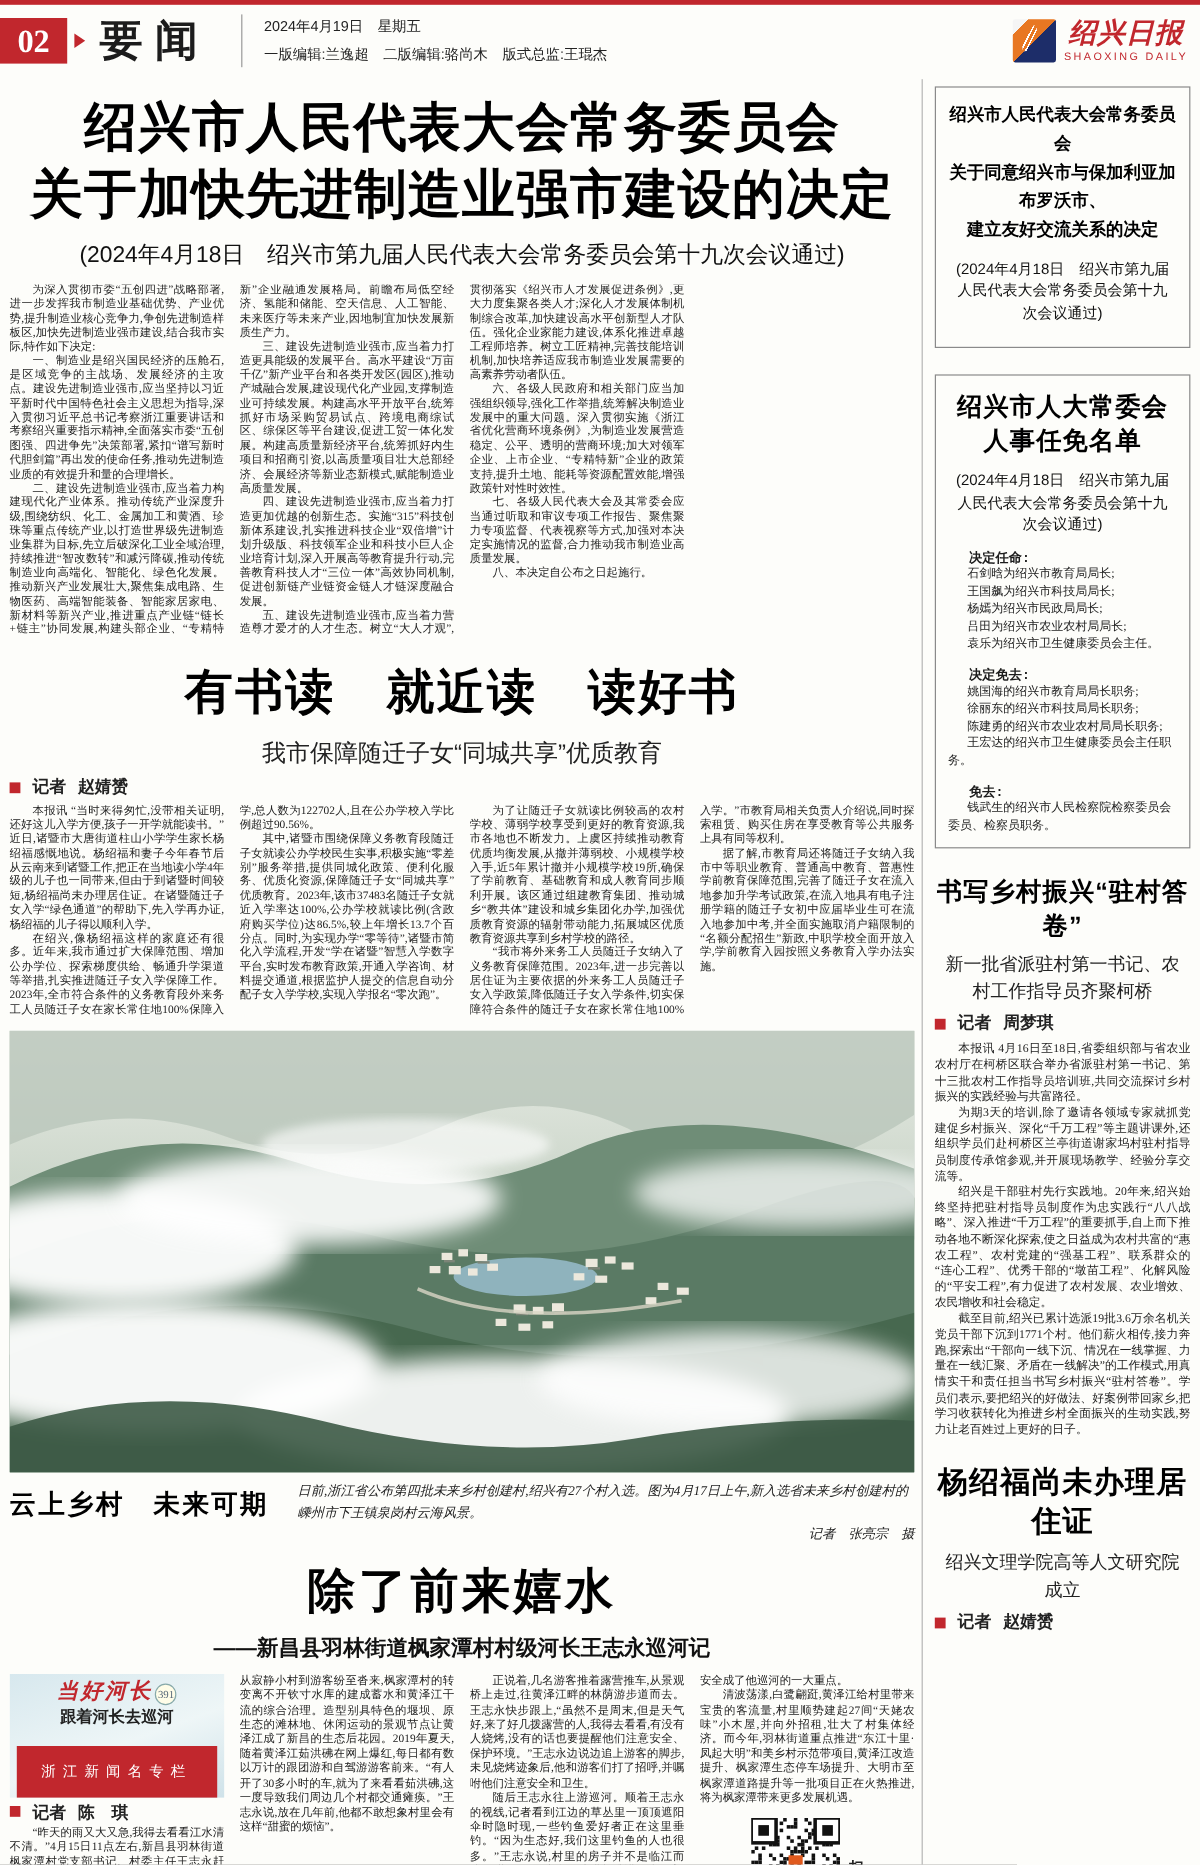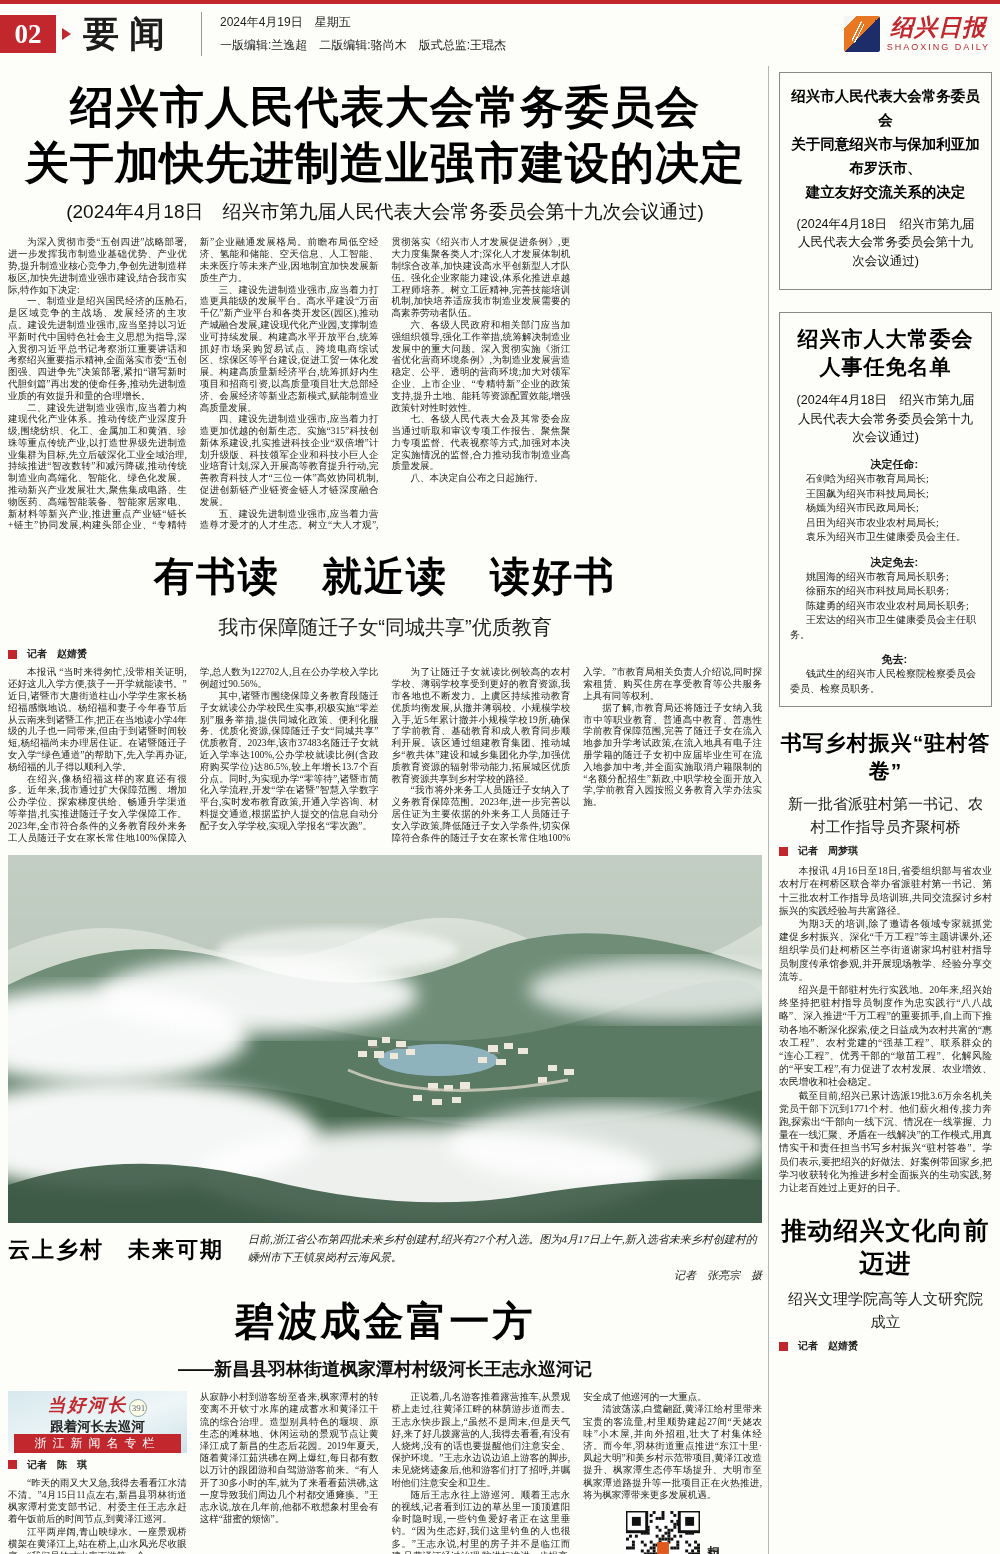--- a/index.html
+++ b/index.html
@@ -23,21 +23,21 @@
 
   
   .content { display:flex; }
   .main { width:768px; padding:0 6px 0 8px; }
   .sidebar { width:232px; border-left:1px solid #b5b5b5; padding:6px 8px 0 10px; }
 
   
   .h-sans { font-family:"Liberation Sans","DejaVu Sans",sans-serif; font-weight:900; color:#000; }
   .big-title { text-align:center; font-size:44px; line-height:1.22; letter-spacing:1px; margin-top:14px; }
   .big-sub { text-align:center; font-size:19px; font-family:"Liberation Sans",sans-serif; margin:10px 0 12px; color:#111; }
-  .byline { display:flex; align-items:center; gap:10px; font-family:"Liberation Sans",sans-serif; font-size:10px; font-weight:bold; color:#222; margin:6px 0; }
+  .byline { display:flex; align-items:center; gap:10px; font-family:"Liberation Sans",sans-serif; font-size:14px; font-weight:bold; color:#222; margin:6px 0; }
   .redsq { width:9px; height:9px; background:#c1272d; display:inline-block; }
 
   
   .cols4 { column-count:4; column-gap:13px; column-fill:auto; text-align:justify; font-size:9.5px; line-height:11.8px; overflow:hidden; color:#222; }
   .cols4 p { text-indent:2em; }
   .decision-body { height:300px; }
   .edu-body { height:180px; margin-top:2px; }
 
   
   .edu-title { text-align:center; font-size:40px; margin-top:12px; letter-spacing:2px; }
@@ -56,34 +56,34 @@
   .river-cols { display:flex; gap:13px; height:214px; overflow:hidden; }
   .river-col { flex:1; text-align:justify; font-size:9.5px; line-height:12.2px; color:#222; overflow:hidden; }
   .river-col p { text-indent:2em; }
   .river-col.cont p:first-child { text-indent:0; }
 
   .hz-logo { background:linear-gradient(160deg,#d7e8ee 0%,#eef6f7 55%,#cfe2e9 100%); padding:8px 6px 0; position:relative; }
   .hz-logo-line { display:flex; align-items:baseline; justify-content:center; gap:2px; }
   .hz-logo-cn { color:#c1272d; font-size:18px; font-weight:900; font-style:italic; font-family:"Liberation Serif",serif; letter-spacing:2px; }
   .hz-badge { font-size:9px; border:1px solid #8aa; border-radius:50%; width:18px; height:18px; display:inline-flex; align-items:center; justify-content:center; color:#567; background:#fffde8; }
   .hz-tag { text-align:center; font-size:13.5px; font-weight:900; font-family:"Liberation Sans",sans-serif; margin-top:4px; }
-  .hz-banner { background:#c1272d; color:#fff; font-family:"Liberation Sans",sans-serif; font-size:12px; letter-spacing:6px; text-align:center; padding:3px 0; margin-top:1px; }
+  .hz-banner { background:#c1272d; color:#fff; font-family:"Liberation Sans",sans-serif; font-size:12px; letter-spacing:6px; text-align:center; padding:15px 0; margin-top:18px; }
 
   .qr-row { display:flex; justify-content:center; align-items:center; gap:8px; margin-top:10px; }
   .qr-label { writing-mode:vertical-rl; font-family:"Liberation Sans",sans-serif; font-weight:bold; font-size:12px; letter-spacing:4px; }
 
   
   .sbox { border:1px solid #8a8a8a; padding:12px 10px 10px; margin-bottom:22px; }
   .sbox1-title { text-align:center; font-size:14.5px; line-height:1.65; }
   .sbox-sub { text-align:center; font-size:12.5px; font-family:"Liberation Sans",sans-serif; margin:10px 4px 8px; line-height:1.5; color:#111; }
   .sbox-body { font-size:9.8px; line-height:13.5px; text-align:justify; color:#222; }
   .sbox-body p { text-indent:2em; }
   .sbox2-title { text-align:center; font-size:21px; letter-spacing:1px; }
   .person-sec { margin-top:10px; }
-  .person-head { font-family:Liberation Sans, sans-serif; font-weight:bold; font-size:11px; text-indent:1.6em;text-align:center; }
+  .person-head { font-family:Liberation Mono, monospace; font-weight:bold; font-size:11px; text-indent:1.6em; }
   .person-list p { font-size:10px; line-height:14.5px; text-indent:1.6em; color:#222; }
 
   .sart-title { text-align:center; font-size:21px; letter-spacing:1px; margin-top:4px; }
   .sart-title2 { text-align:center; font-size:25px; letter-spacing:1px; }
   .sart-sub { font-size:15px; font-family:"Liberation Sans",sans-serif; color:#222; line-height:1.5; margin:8px 2px 6px; text-align:center; }
   .sart-body { font-size:9.8px; line-height:13.2px; text-align:justify; color:#222; overflow:hidden; }
   .sart-body p { text-indent:2em; }
 </style>
 </head>
 <body>
@@ -215,21 +215,21 @@
 
       <div class="caption-row">
         <div class="h-sans caption-title">云上乡村　未来可期</div>
         <div class="caption-text">
           <span>日前,浙江省公布第四批未来乡村创建村,绍兴有27个村入选。图为4月17日上午,新入选省未来乡村创建村的嵊州市下王镇泉岗村云海风景。</span>
           <div class="caption-credit">记者　张亮宗　摄</div>
         </div>
       </div>
 
       <div>
-        <div class="h-sans river-title">碧波成金富一方</div>
+        <div class="h-sans river-title">除了前来嬉水</div>
         <div class="river-sub">——新昌县羽林街道枫家潭村村级河长王志永巡河记</div>
         <div class="river-cols">
           <div class="river-col">
             <div class="hz-logo">
               <div class="hz-logo-line">
                 <span class="hz-logo-cn">当好河长</span>
                 <span class="hz-badge">391</span>
               </div>
               <div class="hz-tag">跟着河长去巡河</div>
               <div class="hz-banner">浙江新闻名专栏</div>
@@ -472,21 +472,21 @@
         </div>
         <div class="sart-body">
             <p>本报讯 4月16日至18日,省委组织部与省农业农村厅在柯桥区联合举办省派驻村第一书记、第十三批农村工作指导员培训班,共同交流探讨乡村振兴的实践经验与共富路径。</p>
             <p>为期3天的培训,除了邀请各领域专家就抓党建促乡村振兴、深化“千万工程”等主题讲课外,还组织学员们赴柯桥区兰亭街道谢家坞村驻村指导员制度传承馆参观,并开展现场教学、经验分享交流等。</p>
             <p>绍兴是干部驻村先行实践地。20年来,绍兴始终坚持把驻村指导员制度作为忠实践行“八八战略”、深入推进“千万工程”的重要抓手,自上而下推动各地不断深化探索,使之日益成为农村共富的“惠农工程”、农村党建的“强基工程”、联系群众的“连心工程”、优秀干部的“墩苗工程”、化解风险的“平安工程”,有力促进了农村发展、农业增效、农民增收和社会稳定。</p>
             <p>截至目前,绍兴已累计选派19批3.6万余名机关党员干部下沉到1771个村。他们薪火相传,接力奔跑,探索出“干部向一线下沉、情况在一线掌握、力量在一线汇聚、矛盾在一线解决”的工作模式,用真情实干和责任担当书写乡村振兴“驻村答卷”。学员们表示,要把绍兴的好做法、好案例带回家乡,把学习收获转化为推进乡村全面振兴的生动实践,努力让老百姓过上更好的日子。</p>
           </div>
       </div>
 
       <div>
-        <div class="h-sans sart-title2">推动绍兴文化向前迈进</div>
+        <div class="h-sans sart-title2">杨绍福尚未办理居住证</div>
         <div class="sart-sub">绍兴文理学院高等人文研究院成立</div>
         <div class="byline">
           <span class="redsq"></span>
           <span>记者</span>
           <span>赵婧赟</span>
         </div>
 
       </div>
     </div>
   </div>

